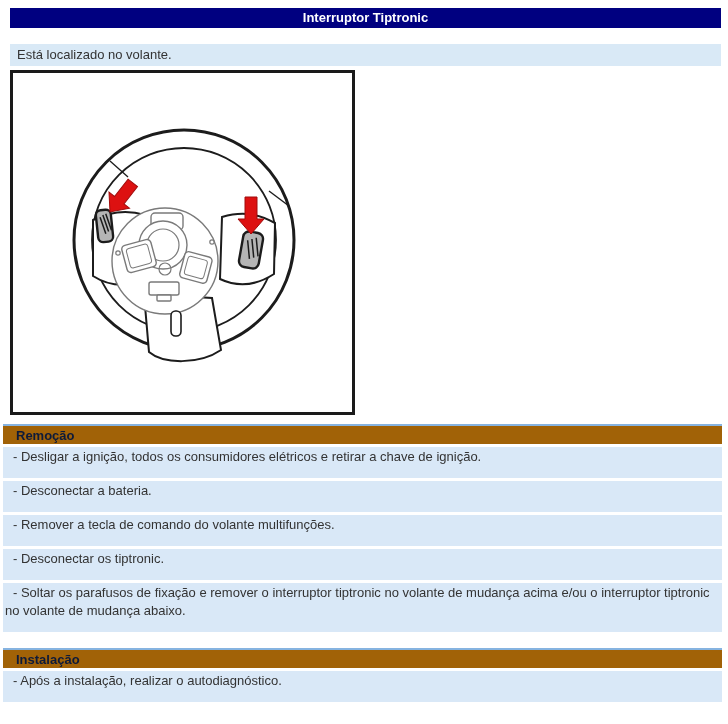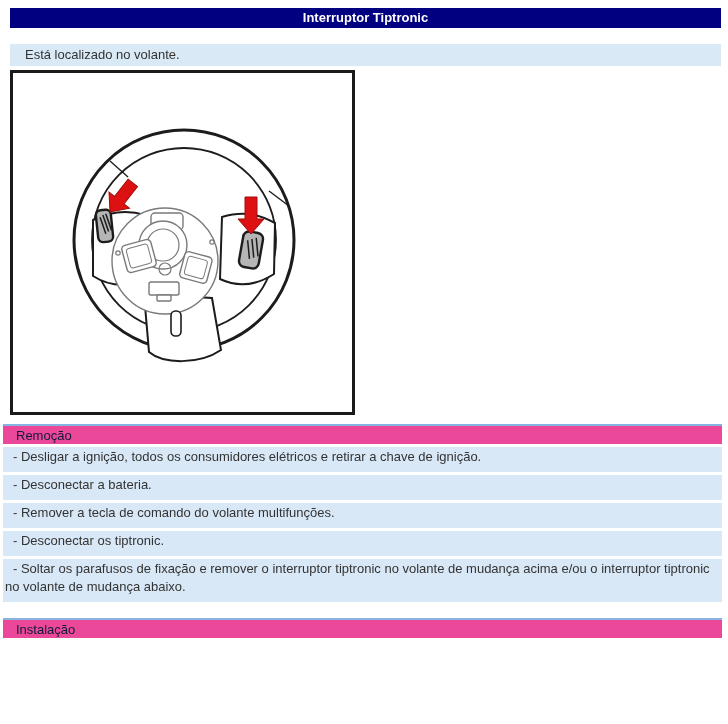--- a/index.html
+++ b/index.html
@@ -17,44 +17,44 @@
     height: 20px; line-height: 20px;
     background: #000080;
     color: #ffffff;
     font-weight: bold;
     text-align: center;
   }
   .intro {
     margin: 16px 7px 0 10px;
     height: 22px; line-height: 22px;
     background: #d9e9f6;
-    padding-left: 15px;
+    padding-left: 7px;
     color: #333333;
   }
   .figure-box {
     margin: 4px 0 0 10px;
     width: 345px; height: 345px;
     border: 3px solid #1a1a1a;
     background: #ffffff;
   }
   .figure-box svg { display: block; }
   .section { margin: 9px 6px 0 3px; }
   .section + .section { margin-top: 16px; }
   .sec-header {
     height: 20px; line-height: 20px;
-    background: #ec4899;
+    background: #a16207;
     border-top: 2px solid #86b3e0;
     padding-left: 13px;
-    font-weight: normal;
+    font-weight: bold;
     color: #0d1a3a;
   }
   .row {
     margin-top: 3px;
     background: #d9e8f7;
-    padding: 1px 6px 6px 2px;
+    padding: 1px 6px 12px 2px;
     text-indent: 8px;
     line-height: 18px;
     color: #333333;
   }
 </style>
 </head>
 <body>
 
 <div class="titlebar">Interruptor Tiptronic</div>
 
@@ -113,13 +113,14 @@
   <div class="sec-header">Remoção</div>
   <div class="row">- Desligar a ignição, todos os consumidores elétricos e retirar a chave de ignição.</div>
   <div class="row">- Desconectar a bateria.</div>
   <div class="row">- Remover a tecla de comando do volante multifunções.</div>
   <div class="row">- Desconectar os tiptronic.</div>
   <div class="row">- Soltar os parafusos de fixação e remover o interruptor tiptronic no volante de mudança acima e/ou o interruptor tiptronic no volante de mudança abaixo.</div>
 </div>
 
 <div class="section">
   <div class="sec-header">Instalação</div>
+  <div class="row">- Após a instalação, realizar o autodiagnóstico.</div>
 </div>
 
 </body></html>

